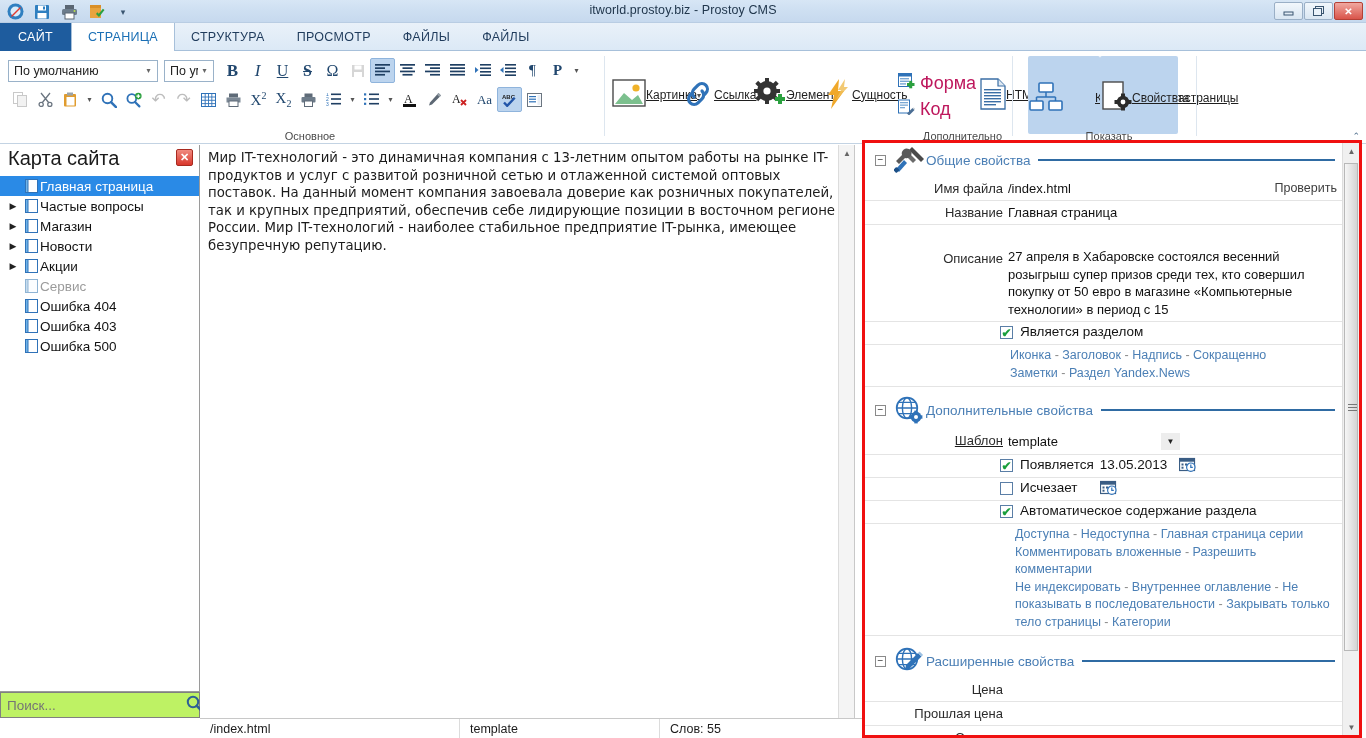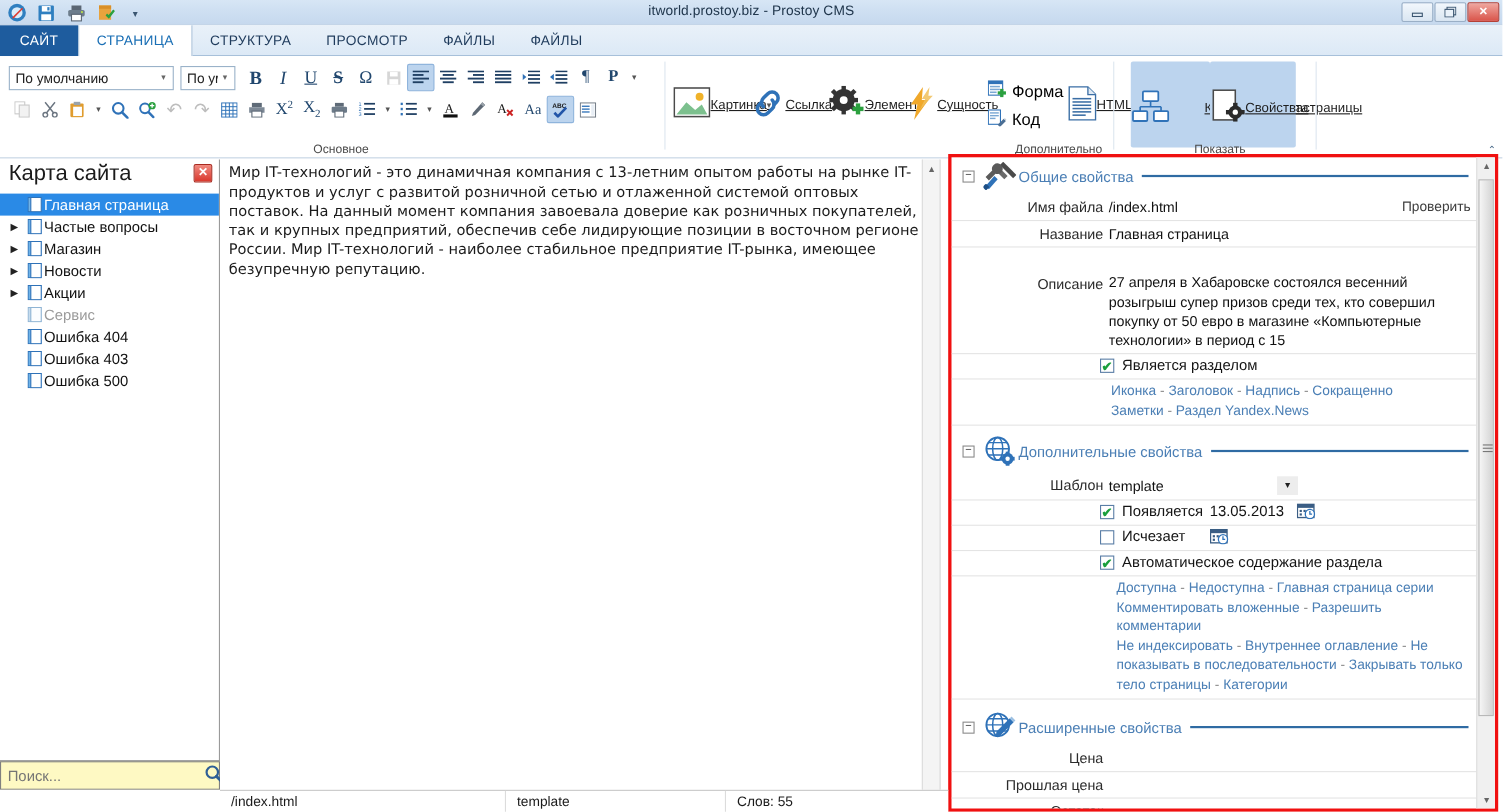--- a/index.html
+++ b/index.html
@@ -80,22 +80,22 @@
 
   .bigbtn {
     width: 70px; height: 72px; display:flex; flex-direction:row; align-items:center;
     justify-content:flex-start; padding-top:6px; font-size:12px; color:#1f1f1f; text-align:center;
     line-height:13px; cursor:default; border-radius:2px;text-decoration:underline;
   }
   .bigbtn.on { background:#bcd4ee; }
   .bigicon { height:38px; display:flex; align-items:center; justify-content:center; margin-bottom:3px; }
 
   .midbtn {
-    height: 26px; display:flex; align-items:center; gap:5px; font-size:15px;
-    color:#000000; padding: 0 4px; cursor:default;
+    height: 26px; display:flex; align-items:center; gap:5px; font-size:18px;
+    color:#be185d; padding: 0 4px; cursor:default;
   }
 
   
   .sidebar {
     position:absolute; left:0; top:145px; width:200px; height:547px;
     background:#fff; border:1px solid #9a9a9a; border-top:none; border-left:none;
   }
   .sb-head { position:relative; height:28px; padding: 2px 0 0 8px; }
   .sb-title { font-size:20px; color:#1b1b1b; font-weight:normal; }
   .sb-close {
@@ -107,21 +107,21 @@
   .tree { margin-top: 3px; }
   .tnode {
     height:20px; display:flex; align-items:center; padding-left:4px; font-size:13.5px; color:#111;
   }
   .tnode.sel { background:#2a8ae6; color:#fff; }
   .tnode.dim { color:#9b9b9b; }
   .tarrow { width:18px; text-align:center; font-size:9px; color:#222; }
   .ticon { width:18px; display:flex; align-items:center; justify-content:center; }
   .searchbox {
     position:absolute; left:0; top:692px; width:200px; height:26px;
-    border:1px solid #808080; background:#fef9c3; display:flex; align-items:center; padding:0 4px;
+    border:1px solid #808080; background:#bef264; display:flex; align-items:center; padding:0 4px;
   }
   .searchbox input {
     flex:1; border:none; outline:none; font-family:inherit; font-size:13.5px; color:#777; background:transparent;
   }
 
   
   .editor {
     position:absolute; left:200px; top:145px; width:655px; height:573px;
     background:#fff; border-right:1px solid #c8c8c8;
   }
@@ -861,21 +861,21 @@
                 <rect x="15.6" y="19.3" width="3.4" height="3.4"></rect>
                 <rect x="25" y="19.3" width="3.4" height="3.4"></rect>
               </g>
             <circle cx="22" cy="21" r="2" fill="#fff"></circle>
           </svg>
         </div>
         <div class="sec-title">Дополнительные свойства</div>
         <div class="sec-rule"></div>
       </div>
 
-      <div class="prow" style="min-height:28px;">
+      <div class="prow" style="min-height:28px;text-decoration:underline;">
         <div class="plabel" style="padding-top:6px;">Шаблон</div>
         <div class="pfield" style="padding-top:5px;">
           <span class="selectbox">
             <span class="sval">template</span>
             <span class="sarr">▼</span>
           </span>
         </div>
       </div>
 
       <div class="pcheckline">

